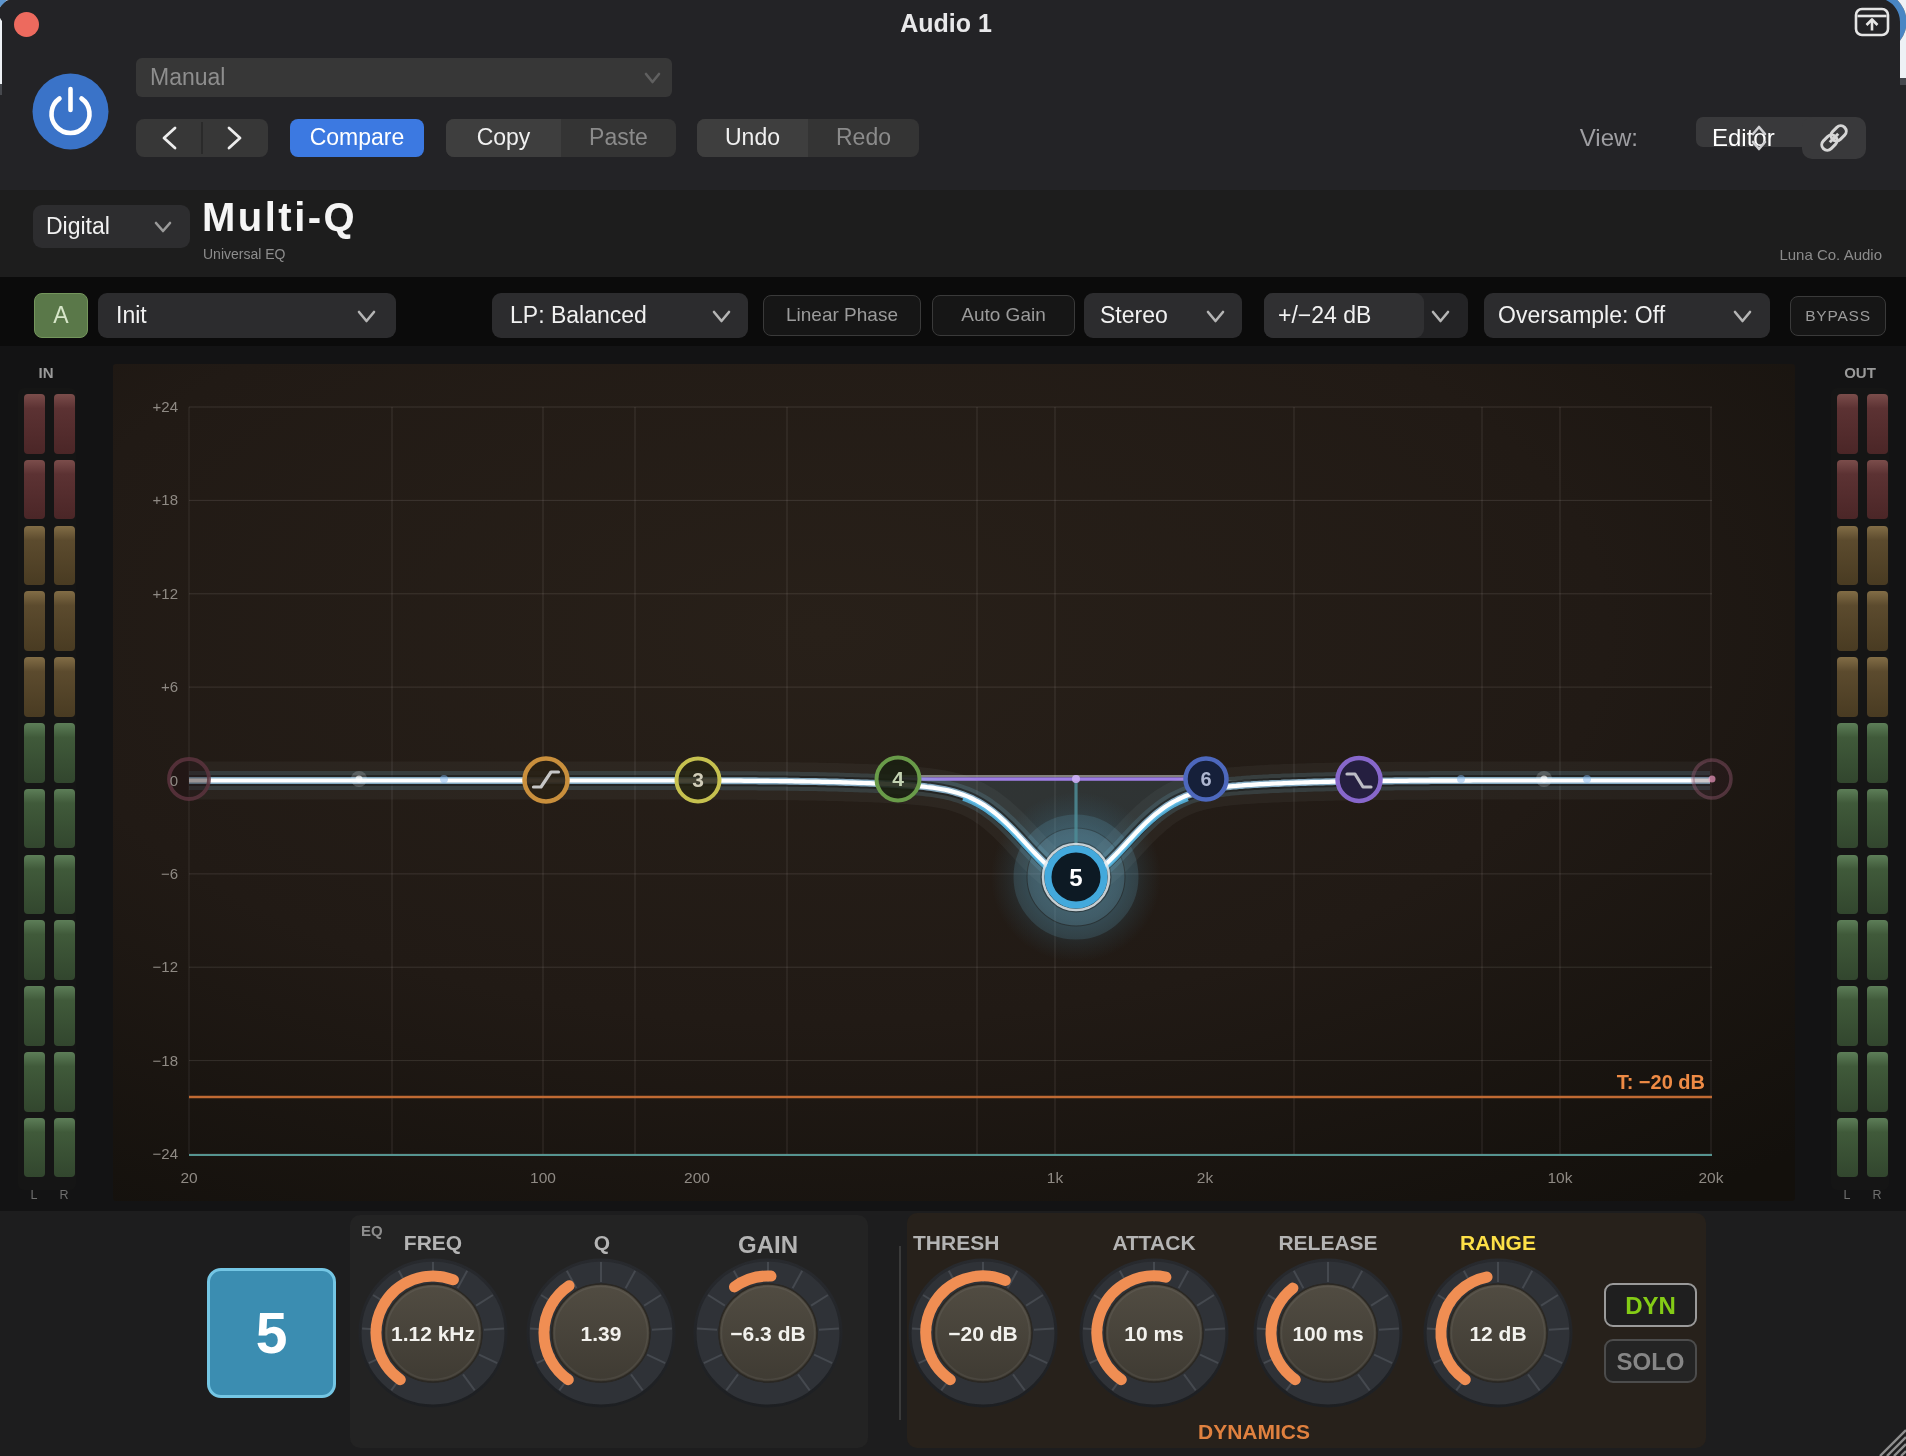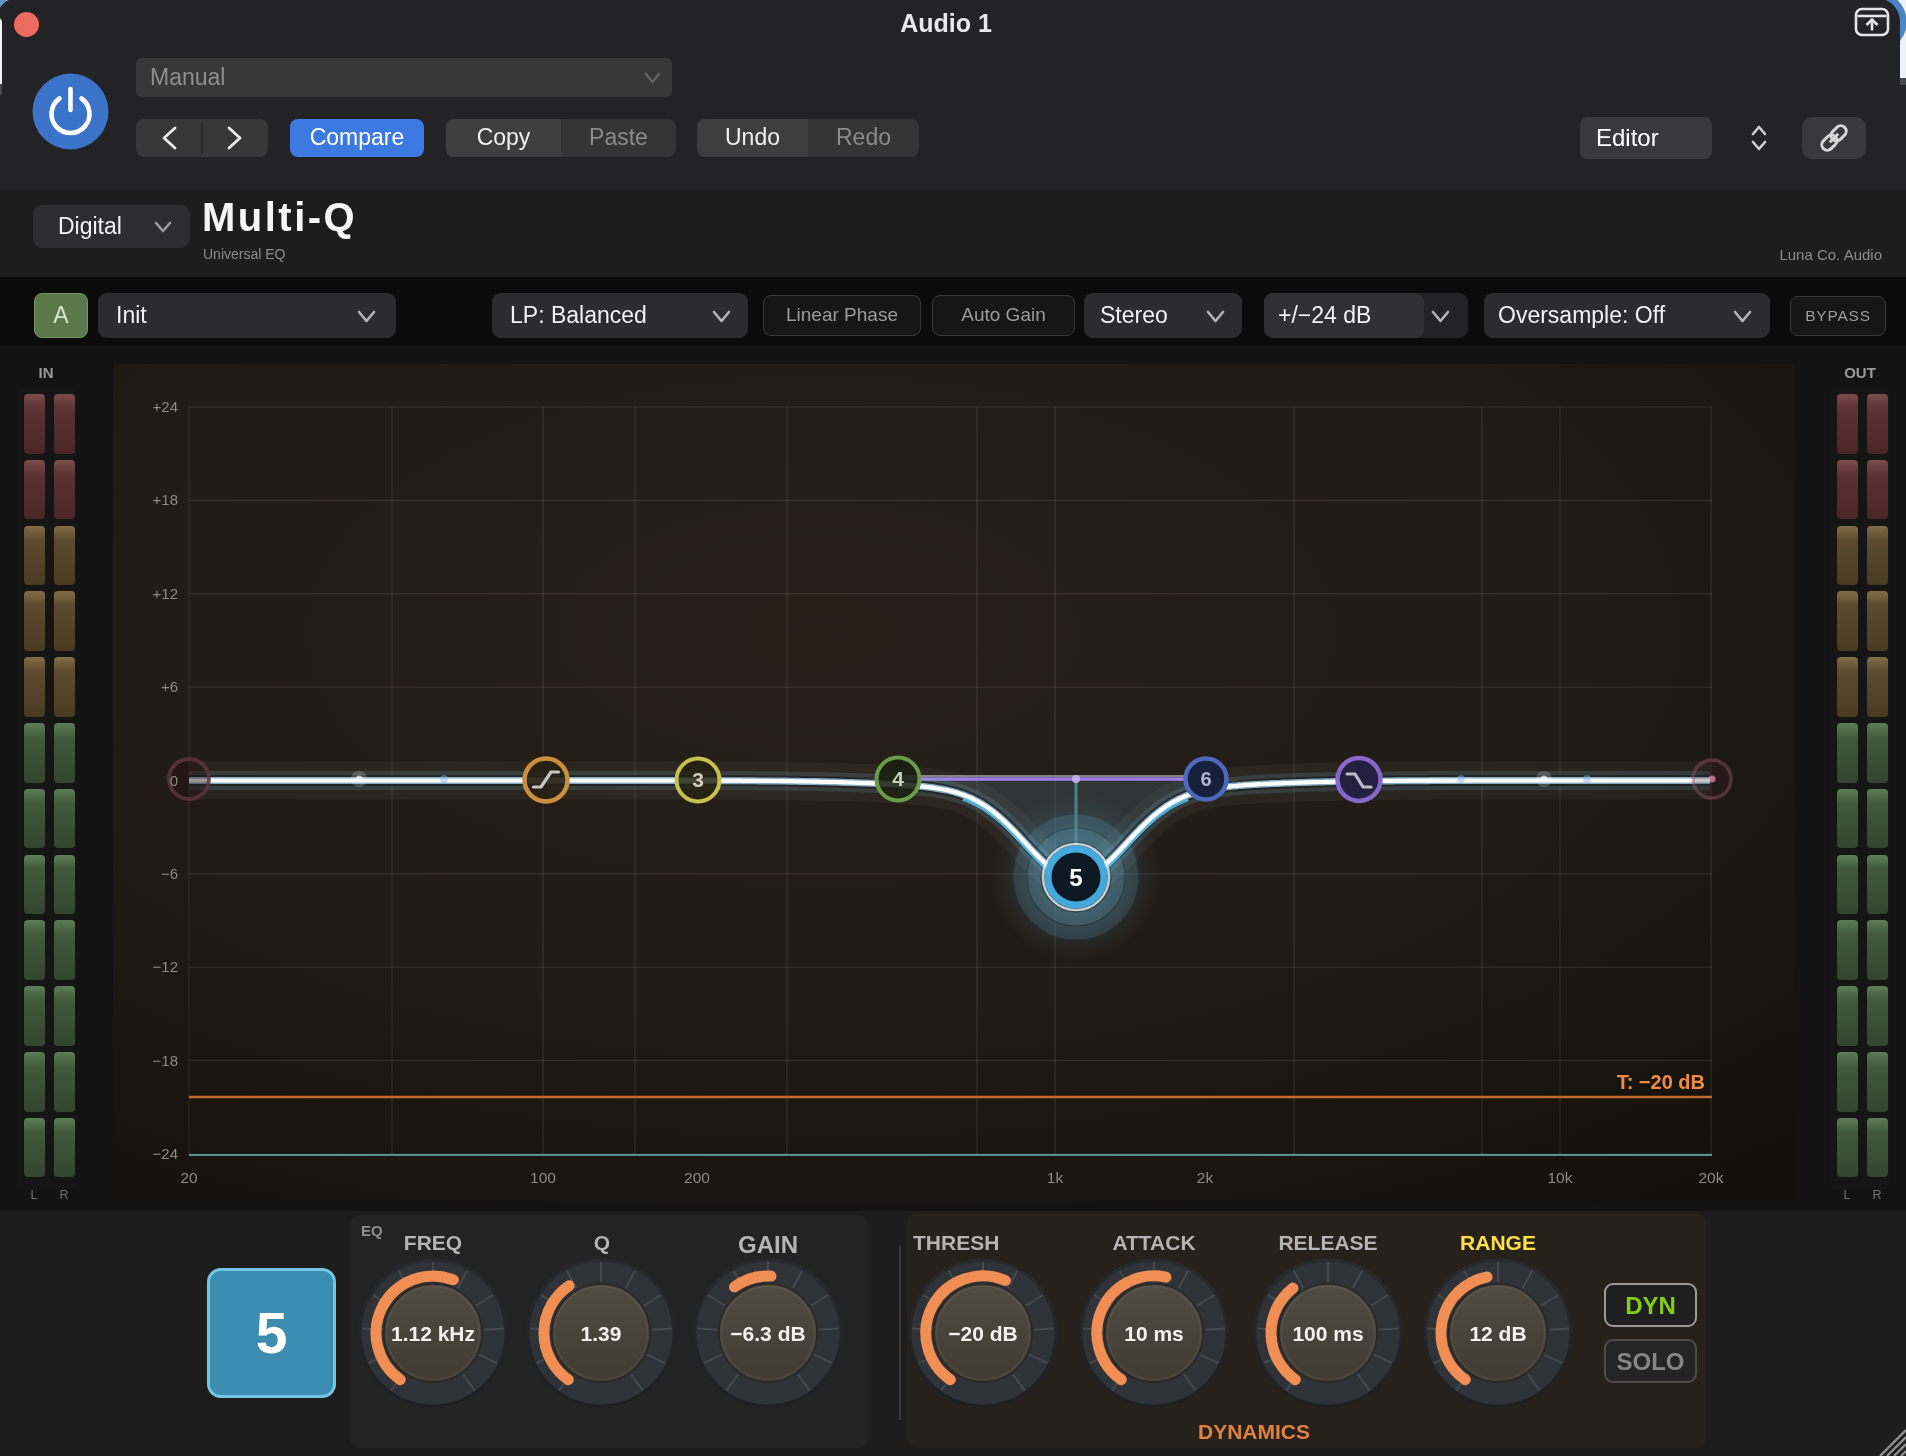--- a/index.html
+++ b/index.html
@@ -38,37 +38,37 @@
 <path d="M93,9 L104,19 L93,29" fill="none" stroke="#ededed" stroke-width="2.8" stroke-linecap="round" stroke-linejoin="round"></path>
 </svg>
 <div class="abs" style="left:290px;top:119px;width:134px;height:38px;background:#3c79e1;border-radius:8px;color:#fff;font-size:23px;line-height:37px;text-align:center;">Compare</div>
 <div class="abs" style="left:446px;top:119px;width:230px;height:38px;background:#343434;border-radius:8px;"></div>
 <div class="abs" style="left:446px;top:119px;width:115px;height:38px;background:#3e3e3e;border-radius:8px 0 0 8px;color:#f0f0f0;font-size:23px;line-height:37px;text-align:center;">Copy</div>
 <div class="abs" style="left:561px;top:119px;width:115px;height:38px;color:#8b8b8b;font-size:23px;line-height:37px;text-align:center;">Paste</div>
 <div class="abs" style="left:697px;top:119px;width:222px;height:38px;background:#343434;border-radius:8px;"></div>
 <div class="abs" style="left:697px;top:119px;width:111px;height:38px;background:#3e3e3e;border-radius:8px 0 0 8px;color:#f0f0f0;font-size:23px;line-height:37px;text-align:center;">Undo</div>
 <div class="abs" style="left:808px;top:119px;width:111px;height:52px;color:#8b8b8b;font-size:23px;line-height:37px;text-align:center;">Redo</div>
 <div class="abs" style="left:1500px;top:124px;width:138px;text-align:right;font-size:24px;color:#9e9ea2;">View:</div>
-<div class="abs" style="left:1580px;top:117px;width:132px;height:42px;background:#39393b;border-radius:7px;color:#fff;font-size:24px;line-height:41px;padding-left:16px;">Editor</div>
+<div class="abs" style="left:1696px;top:117px;width:132px;height:30px;background:#39393b;border-radius:7px;color:#fff;font-size:24px;line-height:41px;padding-left:16px;">Editor</div>
 <svg style="position:absolute;left:1750px;top:124px" width="18" height="28">
 <path d="M3,10 L9,3 L15,10" fill="none" stroke="#d0d0d3" stroke-width="2.6" stroke-linejoin="round" stroke-linecap="round"></path>
 <path d="M3,18 L9,25 L15,18" fill="none" stroke="#d0d0d3" stroke-width="2.6" stroke-linejoin="round" stroke-linecap="round"></path>
 </svg>
 <svg style="position:absolute;left:1802px;top:117px" width="64" height="42">
 <rect x="0" y="0" width="64" height="42" rx="10" fill="#39393b"></rect>
 <g transform="translate(32,21) rotate(-45)" stroke="#d6d6d6" stroke-width="3" fill="none">
 <rect x="-15" y="-5.5" width="17" height="11" rx="5.5"></rect>
 <rect x="-2" y="-5.5" width="17" height="11" rx="5.5"></rect>
 <line x1="-6" y1="0" x2="6" y2="0"></line>
 </g>
 <text x="178" y="{Y0+5:.0f}" text-anchor="end" font-size="15" fill="#8f8a84">0</text>
 </svg>
 
 <div class="abs" style="left:0;top:190px;width:1906px;height:87px;background:#1d1d1d;"></div>
-<div class="dd" style="left:33px;top:205px;width:157px;height:43px;font-size:23px;line-height:42px;padding-left:25px;background:#2d2d2f;">Digital</div>
+<div class="dd" style="left:33px;top:205px;width:157px;height:43px;font-size:23px;line-height:42px;padding-left:13px;background:#2d2d2f;">Digital</div>
 <svg style="position:absolute;left:154.0px;top:221.0px" width="18" height="12">
     <path d="M2,2 L9.0,10 L16,2" fill="none" stroke="#9a9a9a" stroke-width="2.6" stroke-linecap="round" stroke-linejoin="round"></path>
   </svg>
 <div class="abs" style="left:202px;top:195px;font-size:40px;font-weight:bold;color:#f5f5f5;letter-spacing:2.5px;">Multi-Q</div>
 <div class="abs" style="left:203px;top:246px;font-size:14px;color:#8d8d8d;">Universal EQ</div>
 <div class="abs" style="left:1582px;top:246px;width:300px;text-align:right;font-size:15px;color:#8b8b8b;">Luna Co. Audio</div>
 
 <div class="abs" style="left:0;top:277px;width:1906px;height:69px;background:#0b0b0b;"></div>
 <div class="abs" style="left:34px;top:293px;width:54px;height:45px;background:#5a7849;border:1.5px solid #74965c;border-radius:8px;color:#d7e6c9;font-size:23px;line-height:42px;text-align:center;">A</div>
 <div class="dd" style="left:98px;top:293px;width:298px;height:45px;font-size:23px;line-height:44px;padding-left:18px;">Init</div>

